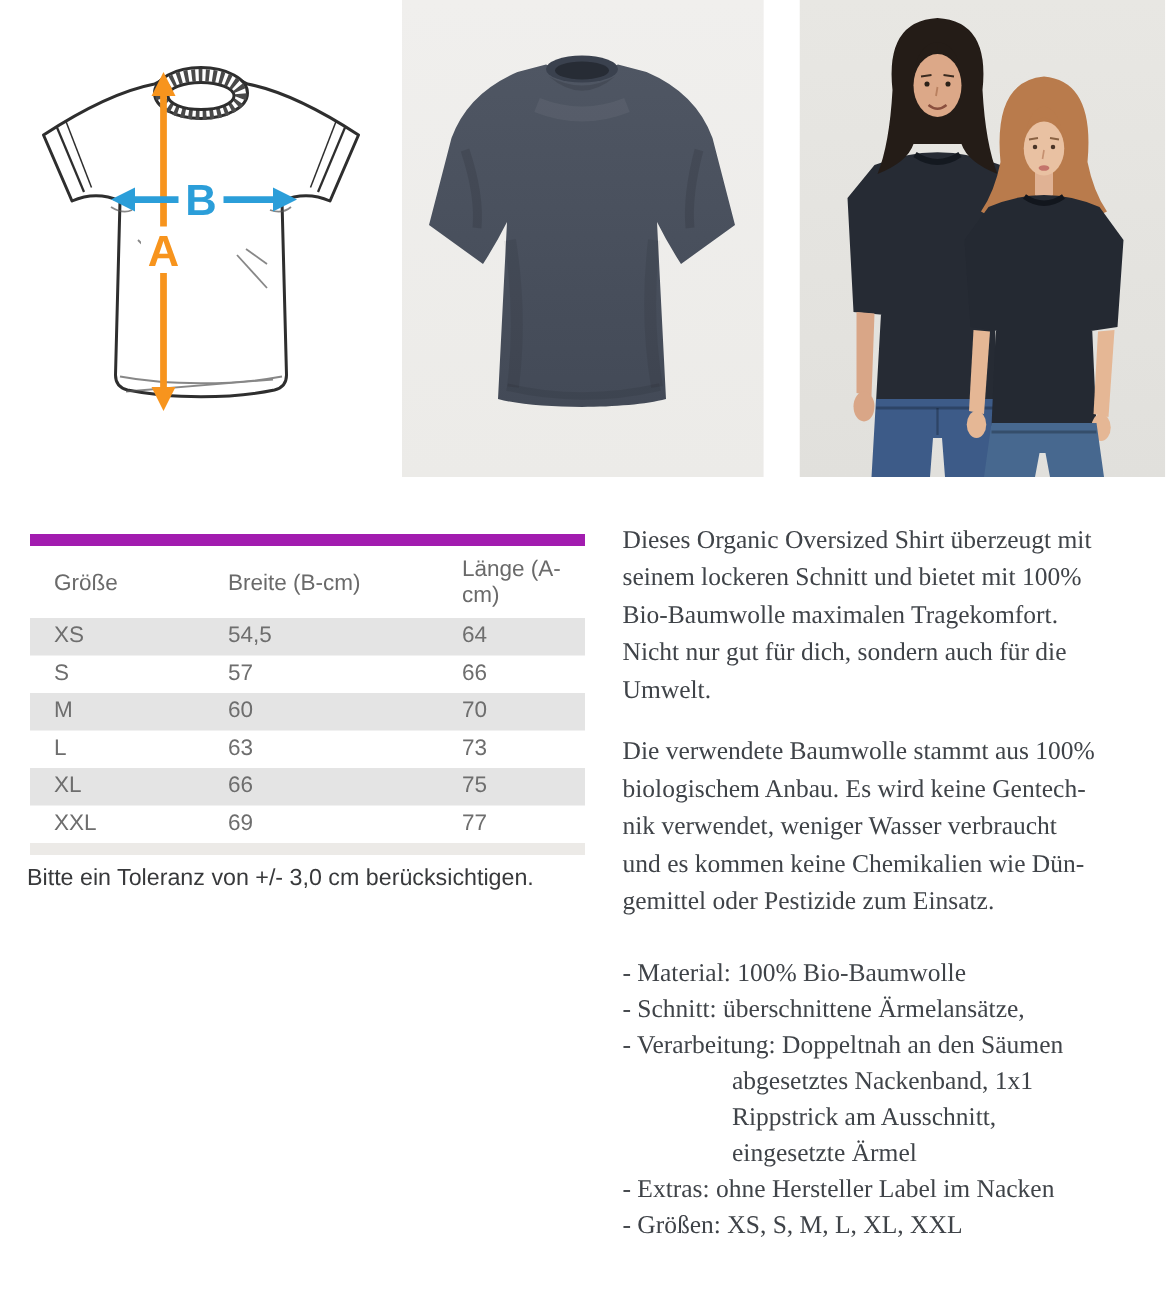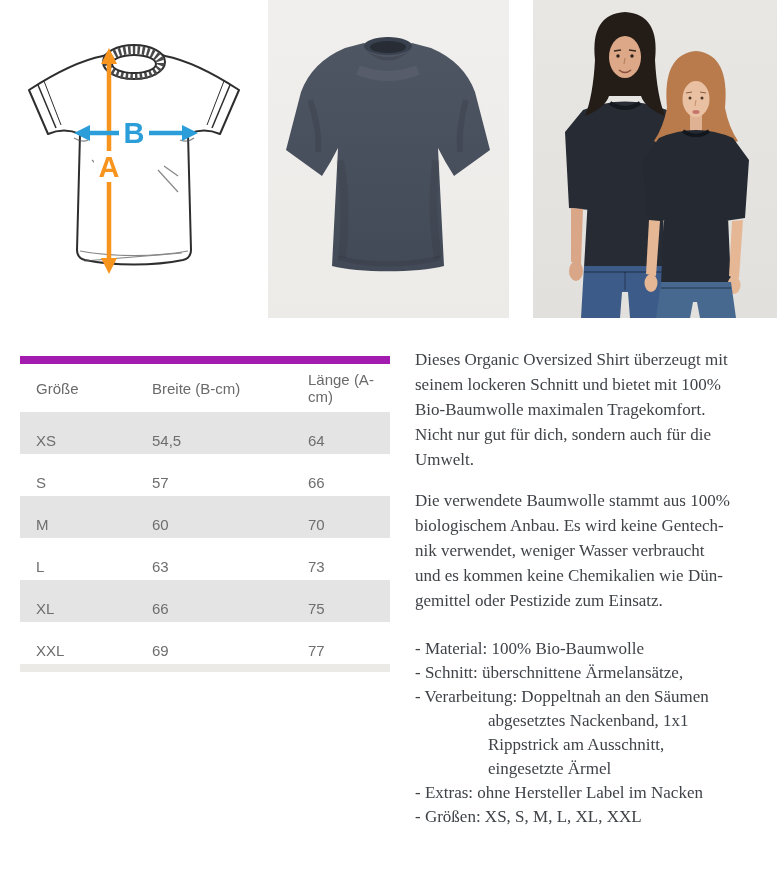--- a/index.html
+++ b/index.html
@@ -33,21 +33,21 @@
   }
   table.size-chart {
     border-collapse: collapse; width: 370px;
     font-size: 15px; color: #6e6e6e;
     border-top: 8px solid #a21caf;
   }
   table.size-chart th {
     font-weight: normal; text-align: left;
     padding: 7px 0 7px 16px; color: #6a6a6a;
   }
-  table.size-chart td { padding: 20px 0 5px 16px; }
+  table.size-chart td { padding: 3px 0 5px 16px; }
   table.size-chart th:nth-child(1), table.size-chart td:nth-child(1) { width: 100px; }
   table.size-chart th:nth-child(2), table.size-chart td:nth-child(2) { width: 140px; }
   table.size-chart tbody tr:nth-child(odd) { background: #e4e4e4; }
   .table-bottom-strip { width: 370px; height: 8px; background: #eceae7; }
 
   .tolerance-note {
     position: absolute; left: 18px; top: 577px; width: 385px;
     font-size: 15.5px; color: #38393b;
   }
 
@@ -250,20 +250,21 @@
           <tr>
             <td>XXL</td>
             <td>69</td>
             <td>77</td>
           </tr>
         </tbody>
     </table>
     <div class="table-bottom-strip"></div>
   </div>
 
+  <div class="tolerance-note">Bitte ein Toleranz von +/- 3,0 cm berücksichtigen.</div>
 
   <div class="description-col">
     <div>
         <p class="desc-para">Dieses Organic Oversized Shirt überzeugt mit
 seinem lockeren Schnitt und bietet mit 100%
 Bio-Baumwolle maximalen Tragekomfort.
 Nicht nur gut für dich, sondern auch für die
 Umwelt.</p>
         <p class="desc-para">Die verwendete Baumwolle stammt aus 100%
 biologischem Anbau. Es wird keine Gentech-

